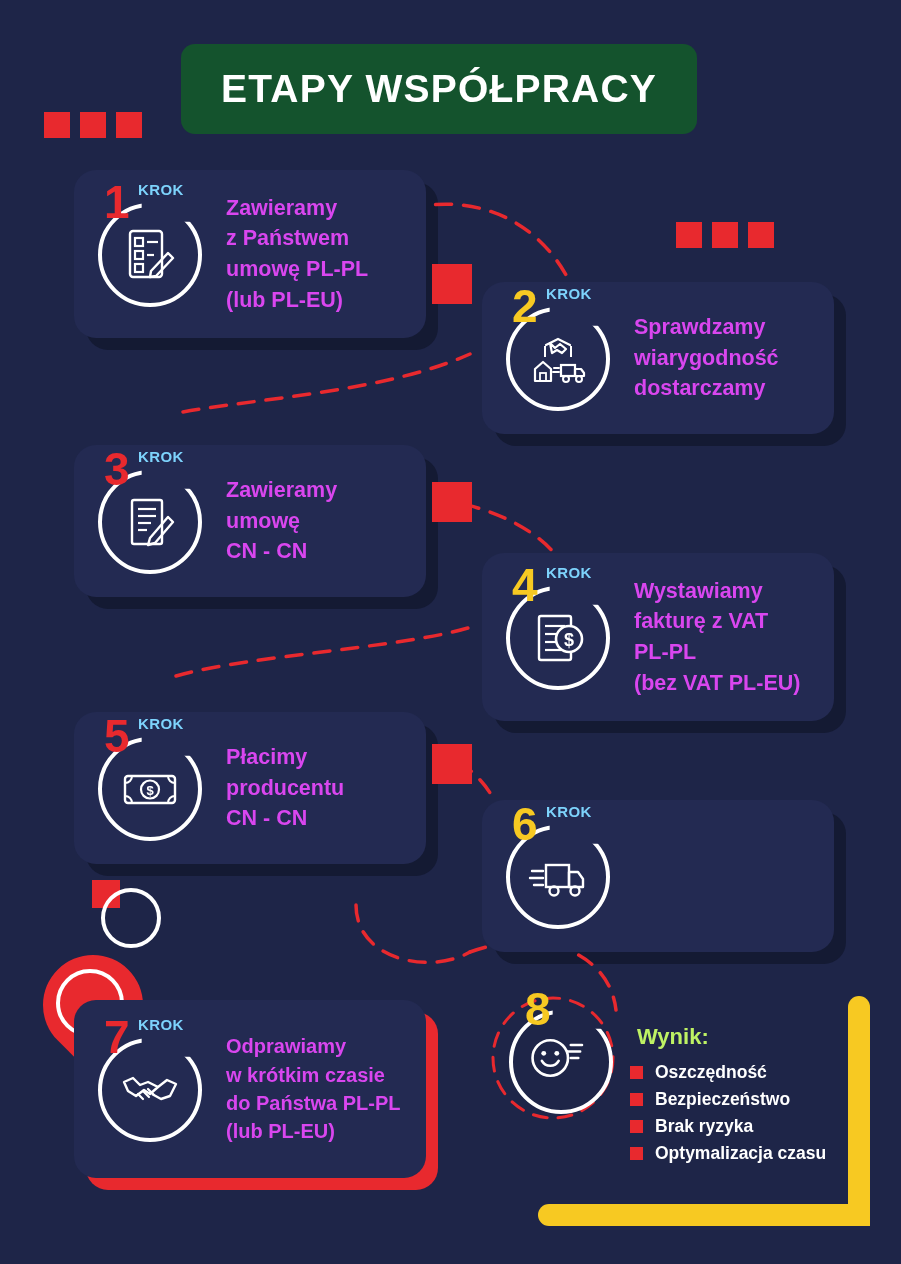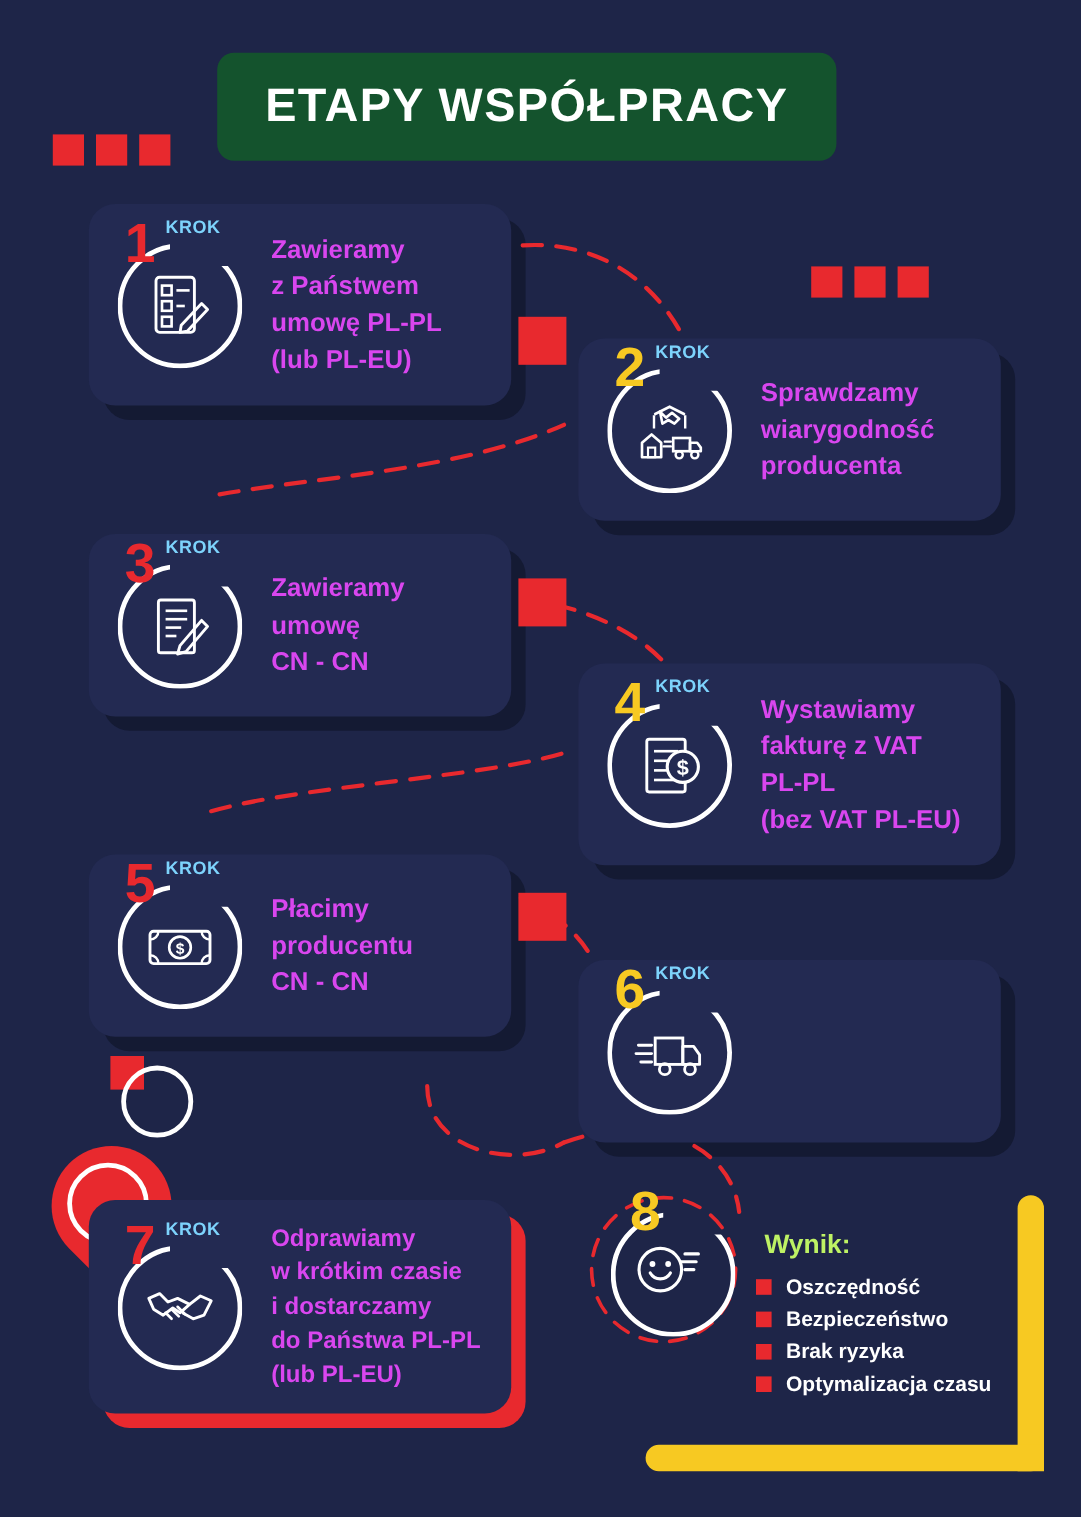--- a/index.html
+++ b/index.html
@@ -167,21 +167,21 @@
           <rect x="33" y="36" width="14" height="11" fill="none" stroke="#fff" stroke-width="2.2"></rect>
           <path d="M47 40 L53 40 L56 44 L56 47 L47 47 Z" fill="none" stroke="#fff" stroke-width="2.2" stroke-linejoin="round"></path>
           <circle cx="38" cy="50" r="3" fill="none" stroke="#fff" stroke-width="2"></circle>
           <circle cx="51" cy="50" r="3" fill="none" stroke="#fff" stroke-width="2"></circle>
           <path d="M26 39 L31 39 M25 43 L31 43" stroke="#fff" stroke-width="2" stroke-linecap="round"></path>
         </svg>
       </div>
       <div class="card-text">
         <div>Sprawdzamy</div>
         <div>wiarygodność</div>
-        <div>producenta</div>
+        <div>dostarczamy</div>
       </div>
     </div>
   </div>
 
   <div class="card" style="left:74px;top:445px;width:352px;height:152px;">
     <div class="shadow"></div>
     <div class="card-inner">
       <div class="badge">
         <div class="ring"></div>
         <div class="num red">3</div>
@@ -288,21 +288,20 @@
         <div class="krok">KROK</div>
         <svg class="glyph" viewBox="0 0 60 60">
           <path d="M4 22 L13 18 L20 25 L28 22 L38 27 L30 34 L24 30 L16 36 L8 31 Z" fill="none" stroke="#fff" stroke-width="2.4" stroke-linejoin="round"></path>
           <path d="M38 27 L47 20 L56 24 L50 36 L41 39 L32 34" fill="none" stroke="#fff" stroke-width="2.4" stroke-linejoin="round"></path>
           <path d="M18 34 L23 39 M23 31 L29 37 M28 29 L34 35" stroke="#fff" stroke-width="2.2" stroke-linecap="round"></path>
         </svg>
       </div>
       <div class="card-text" style="font-size:20px;">
         <div>Odprawiamy</div>
         <div>w krótkim czasie</div>
-        <div>i dostarczamy</div>
         <div>do Państwa PL-PL</div>
         <div>(lub PL-EU)</div>
       </div>
     </div>
   </div>
 
   <svg style="position:absolute;left:488px;top:990px;width:150px;height:150px;">
     <circle cx="65" cy="68" r="60" fill="none" stroke="#e8292e" stroke-width="3" stroke-dasharray="14 11" stroke-linecap="round"></circle>
   </svg>
 

